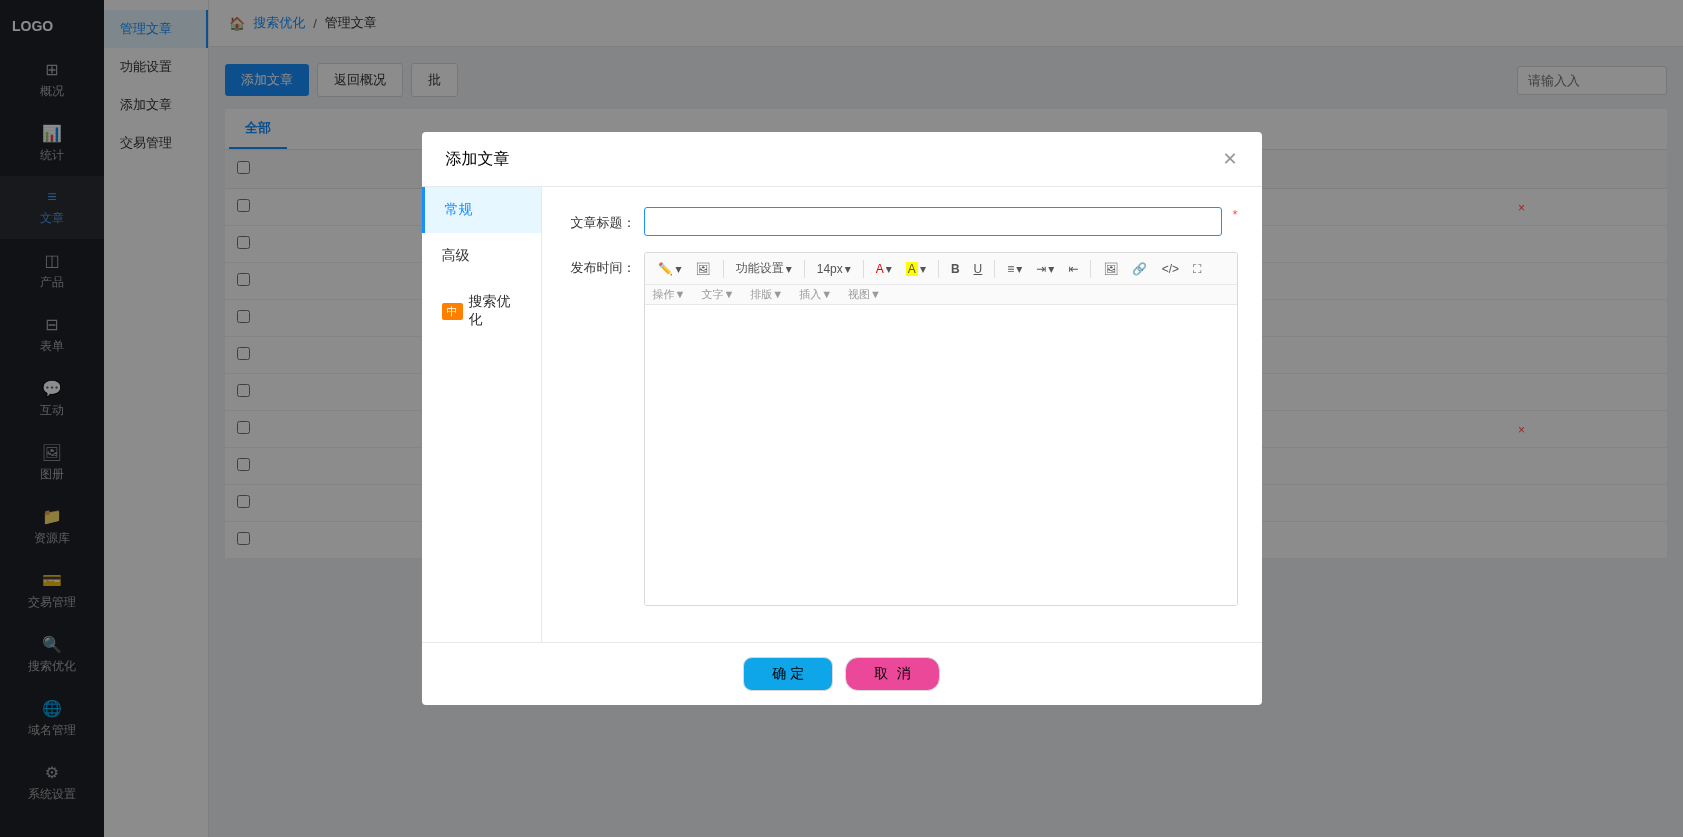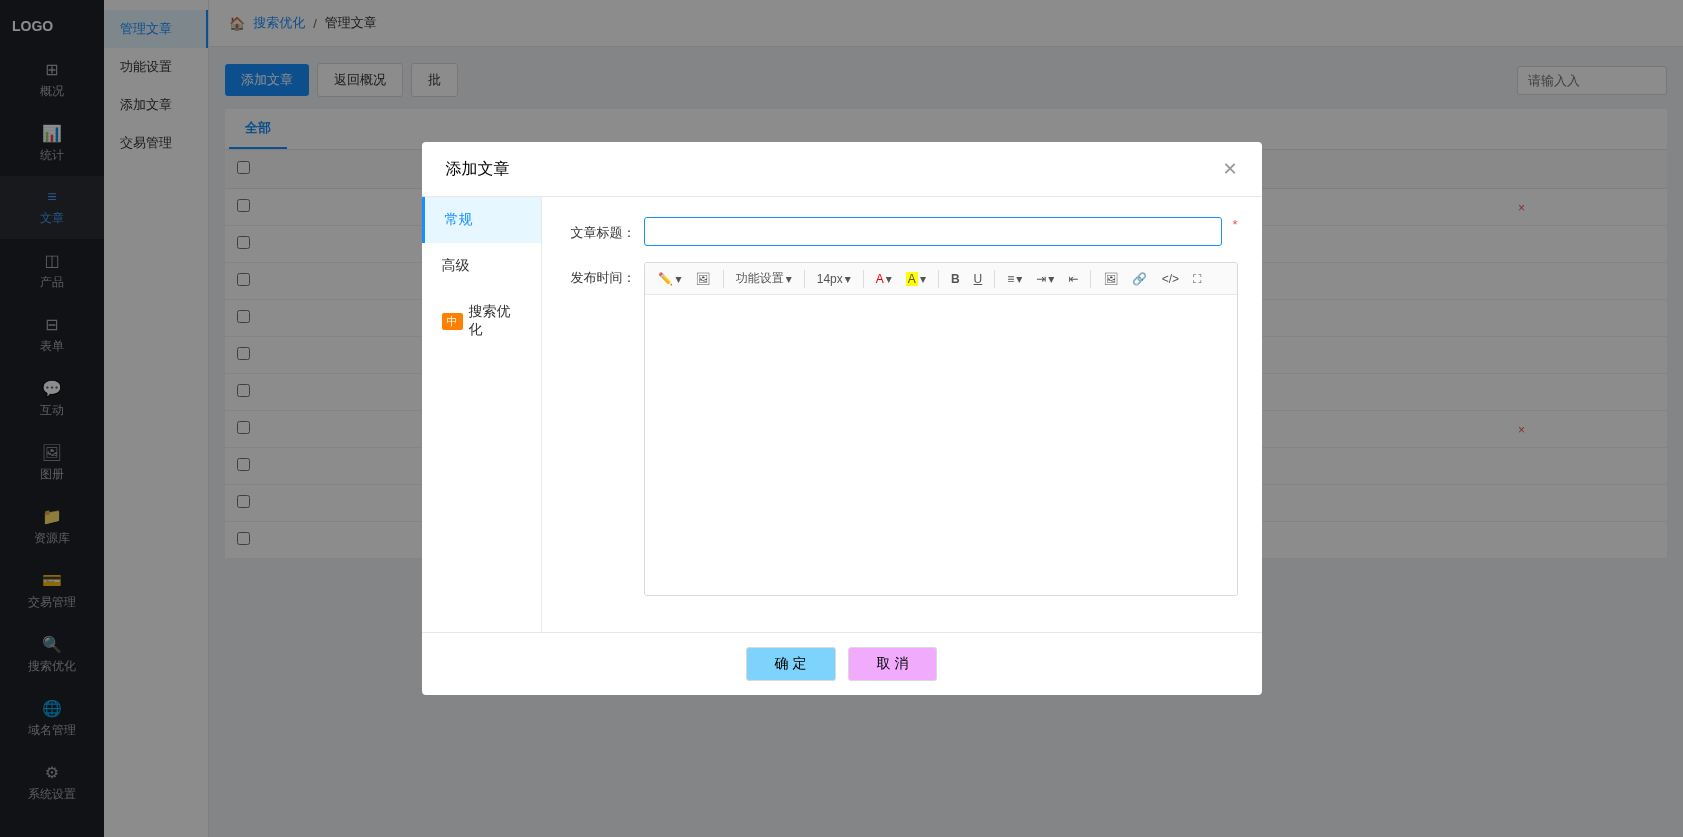--- a/index.html
+++ b/index.html
@@ -297,34 +297,35 @@
     }
     
     .modal-footer {
       padding: 14px 24px;
       border-top: 1px solid #e8e8e8;
       display: flex;
       justify-content: center;
       gap: 12px;
     }
     .btn-confirm {
-      background: #7dd3fc;
+      background: #0ea5e9;
       border: 1px solid #d9d9d9;
       padding: 7px 28px;
-      border-radius: 3px;
+      border-radius: 9px;
       cursor: pointer;
       font-size: 14px;
     }
     .btn-cancel {
-      background: #f0abfc;
+      background: #ec4899;
       border: 1px solid #d9d9d9;
       padding: 7px 28px;
-      border-radius: 3px;
+      border-radius: 13px;
       cursor: pointer;
       font-size: 14px;
+      font-family: Liberation Mono, monospace;
     }
   </style>
 </head>
 <body>
 
 <div class="overlay">
   <div class="modal">
 
     <div class="modal-header">
       <span>添加文章</span>
@@ -415,20 +416,27 @@
                 <span>🔗</span>
               </button>
               <button class="editor-btn">
                 <span>&lt;/&gt;</span>
               </button>
               <button class="editor-btn">
                 <span>⛶</span>
               </button>
             </div>
 
+            <div style="background:#fafafa;border-bottom:1px solid #e8e8e8;padding:2px 8px;display:flex;gap:16px;font-size:11px;color:#999;">
+              <span>操作▼</span>
+              <span>文字▼</span>
+              <span>排版▼</span>
+              <span>插入▼</span>
+              <span>视图▼</span>
+            </div>
 
             <div class="editor-body" contenteditable="true" style=""></div>
 
           </div>
         </div>
       </div>
     </div>
 
     <div class="modal-footer">
       <button class="btn-confirm">确 定</button>

